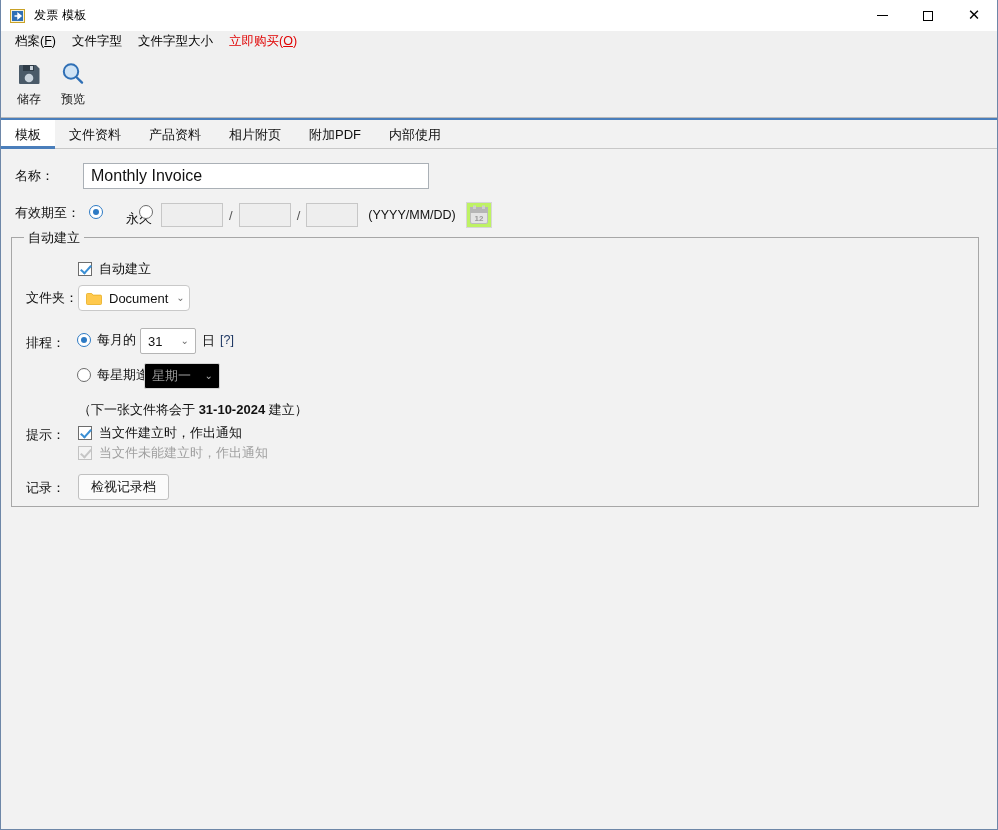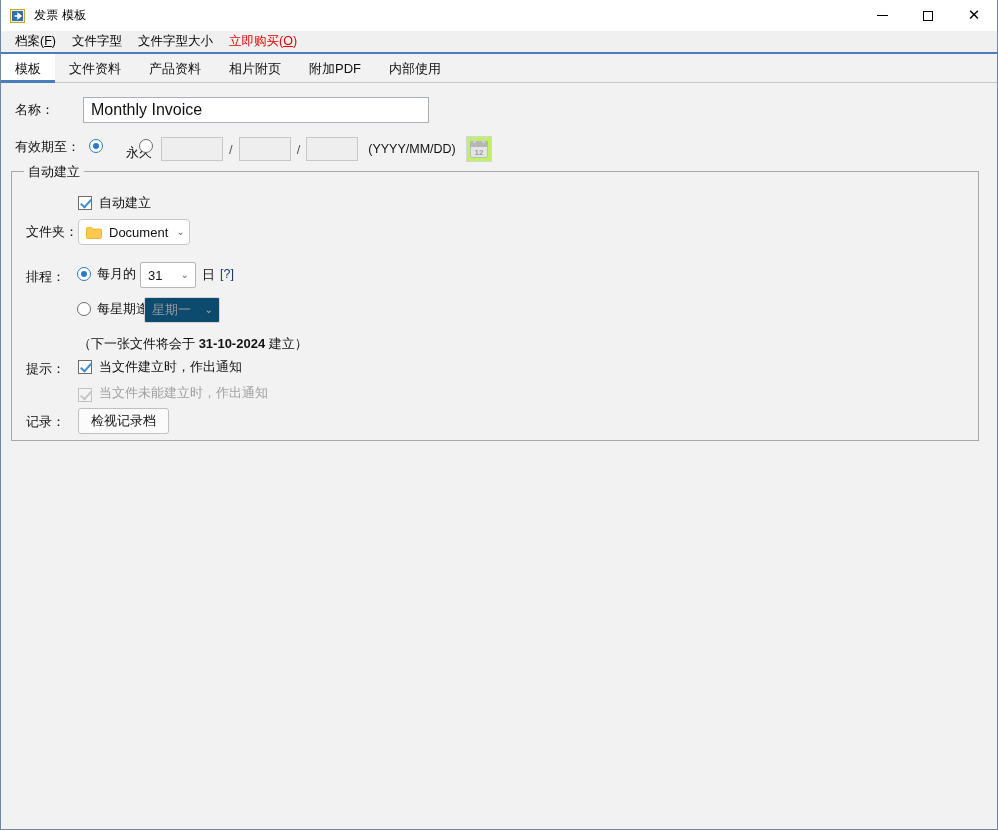--- a/index.html
+++ b/index.html
@@ -195,21 +195,21 @@
     padding: 0 6px 0 7px;
     font-size: 13px; color:#111;
     position: relative;
   }
   .combo .caret {
     margin-left: auto; padding-left: 8px;
     color:#6d6d6d; font-size: 10px; line-height: 1;
   }
   .combo.flat { border-radius: 2px; border-color:#b5b5b5; }
   .combo.dis {
-    background:#0c4a6e; border-color:#d4d4d4; color:#9a9a9a;
+    background:#000000; border-color:#d4d4d4; color:#9a9a9a;
   }
   .combo.dis .caret { color:#b0b0b0; }
 
   .folder-ico {
     width: 16px; height: 13px; margin-right: 7px;
     position: relative; flex:0 0 auto;
   }
 
   .qlink { font-size: 12.5px; color:#1f3864; }
 
@@ -256,20 +256,42 @@
     </div>
   </div>
 
   <div class="menubar">
     <div class="menu-item"><span>档案</span>(<span class="mn">F</span>)</div>
     <div class="menu-item"><span>文件字型</span></div>
     <div class="menu-item"><span>文件字型大小</span></div>
     <div class="menu-item accent"><span>立即购买</span>(<span class="mn">O</span>)</div>
   </div>
 
+  <div class="toolbar">
+    <div class="tool-btn">
+      <div class="icon-box">
+        <svg width="28" height="28" viewBox="0 0 28 28">
+          <path d="M4 5 h17 l3.5 3.5 V23 a1 1 0 0 1 -1 1 H5 a1 1 0 0 1 -1 -1 V6 a1 1 0 0 1 1 -1 z" fill="#4a5a68"></path>
+          <rect x="8" y="5" width="11" height="6" fill="#2f3c47"></rect>
+          <rect x="15" y="6" width="3" height="4" fill="#c9d3dc"></rect>
+          <circle cx="14" cy="18" r="4.3" fill="#c9d3dc"></circle>
+        </svg>
+      </div>
+      <div class="tool-label">储存</div>
+    </div>
+    <div class="tool-btn">
+      <div class="icon-box">
+        <svg width="28" height="28" viewBox="0 0 28 28">
+          <circle cx="12" cy="11.5" r="7.2" fill="#cfe3f5" stroke="#2f6fb5" stroke-width="2"></circle>
+          <line x1="17.3" y1="17" x2="23" y2="22.6" stroke="#2f6fb5" stroke-width="2.4" stroke-linecap="round"></line>
+        </svg>
+      </div>
+      <div class="tool-label">预览</div>
+    </div>
+  </div>
 
   <div class="tabstrip">
     <div class="tab active">
         <span>模板</span>
       </div>
     <div class="tab">
         <span>文件资料</span>
       </div>
     <div class="tab">
         <span>产品资料</span>
@@ -368,21 +390,21 @@
 
       <div class="note" style="position:absolute; left:66px; top:163px;">
         <span>（下一张文件将会于 </span><b>31-10-2024</b><span> 建立）</span>
       </div>
 
       <div class="lbl" style="position:absolute; left:14px; top:188px;">提示：</div>
       <div style="position:absolute; left:66px; top:186px; display:flex; align-items:center;">
         <span class="chk on"></span>
         <span class="lbl" style="margin-left:7px;">当文件建立时，作出通知</span>
       </div>
-      <div style="position:absolute; left:66px; top:212px; display:flex; align-items:flex-end;">
+      <div style="position:absolute; left:66px; top:206px; display:flex; align-items:center;">
         <span class="chk dis on"></span>
         <span class="lbl dis-text" style="margin-left:7px;">当文件未能建立时，作出通知</span>
       </div>
 
       <div class="lbl" style="position:absolute; left:14px; top:241px;">记录：</div>
       <div class="btn" style="position:absolute; left:66px; top:236px;">
         <span>检视记录档</span>
       </div>
     </div>
 

